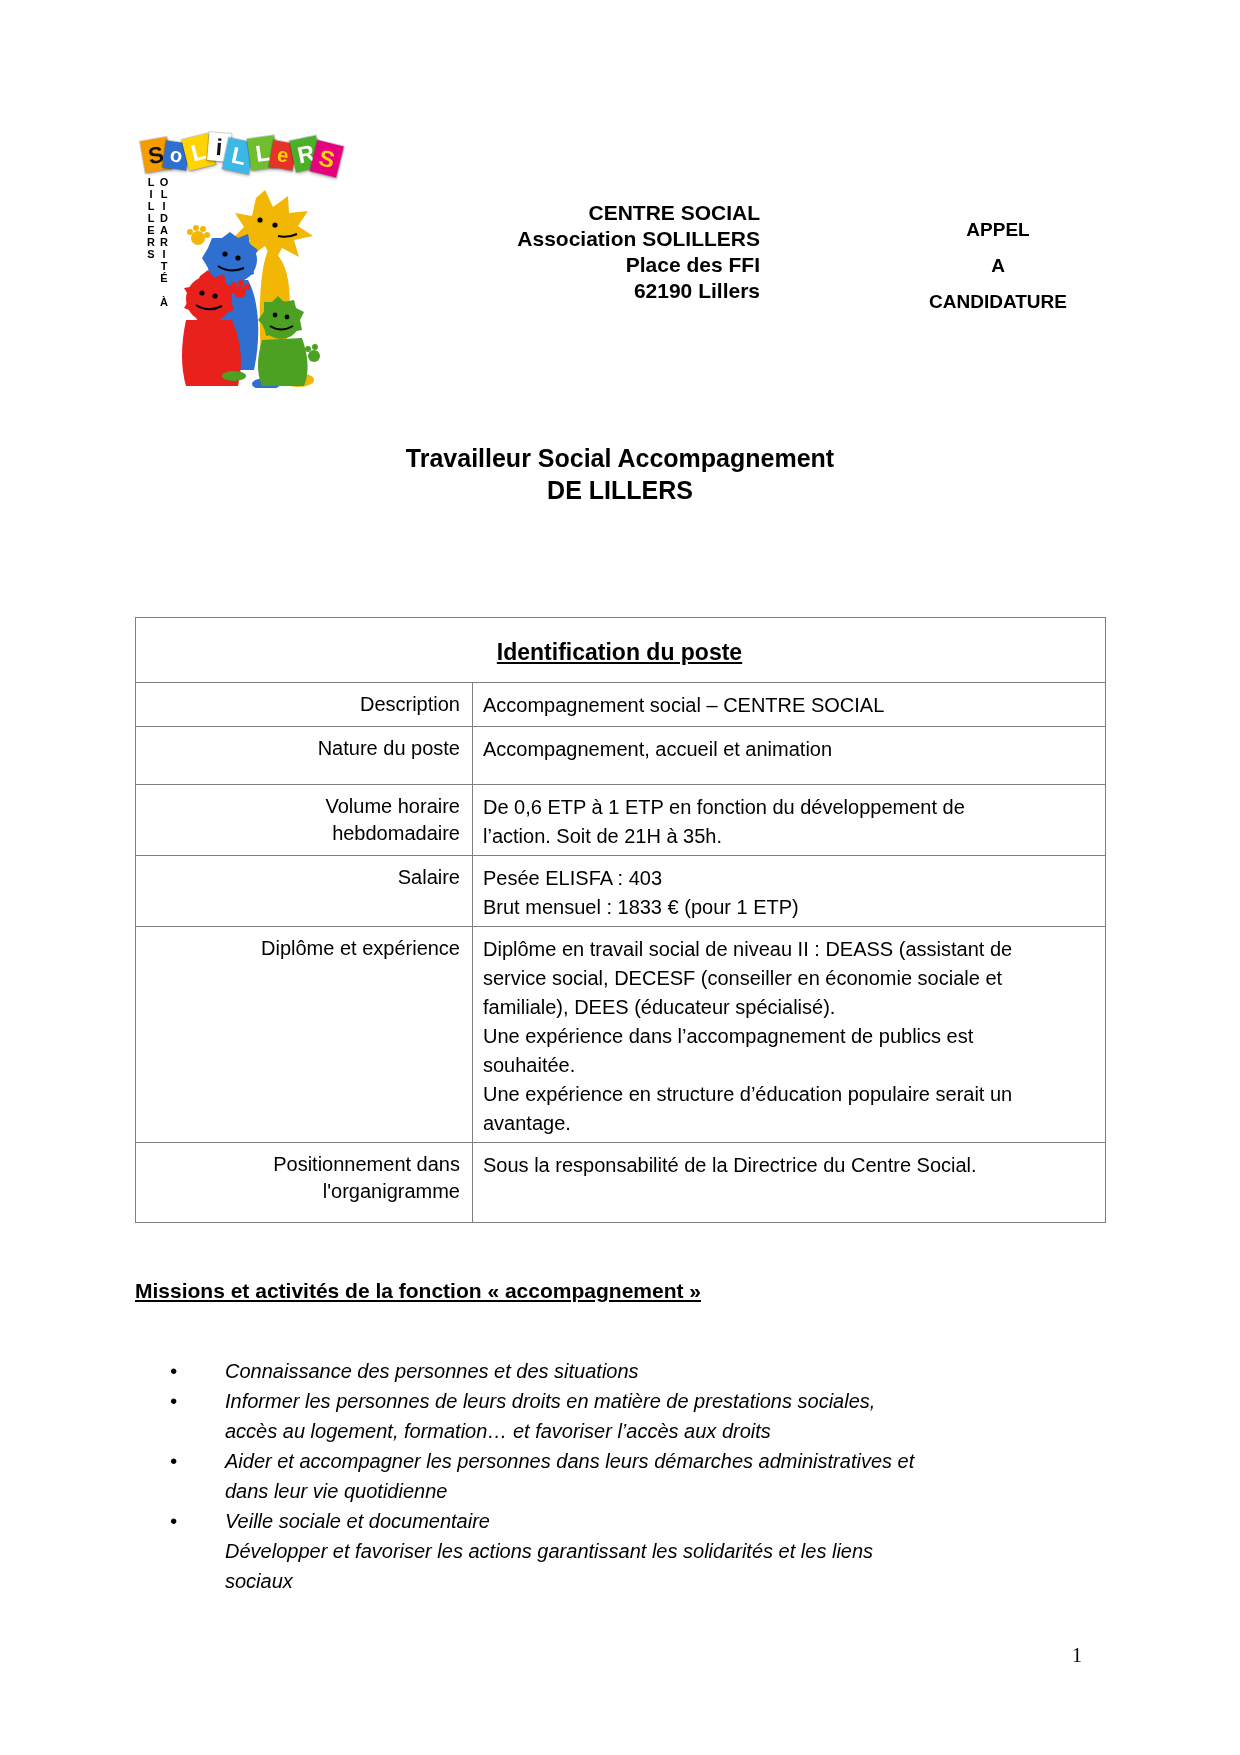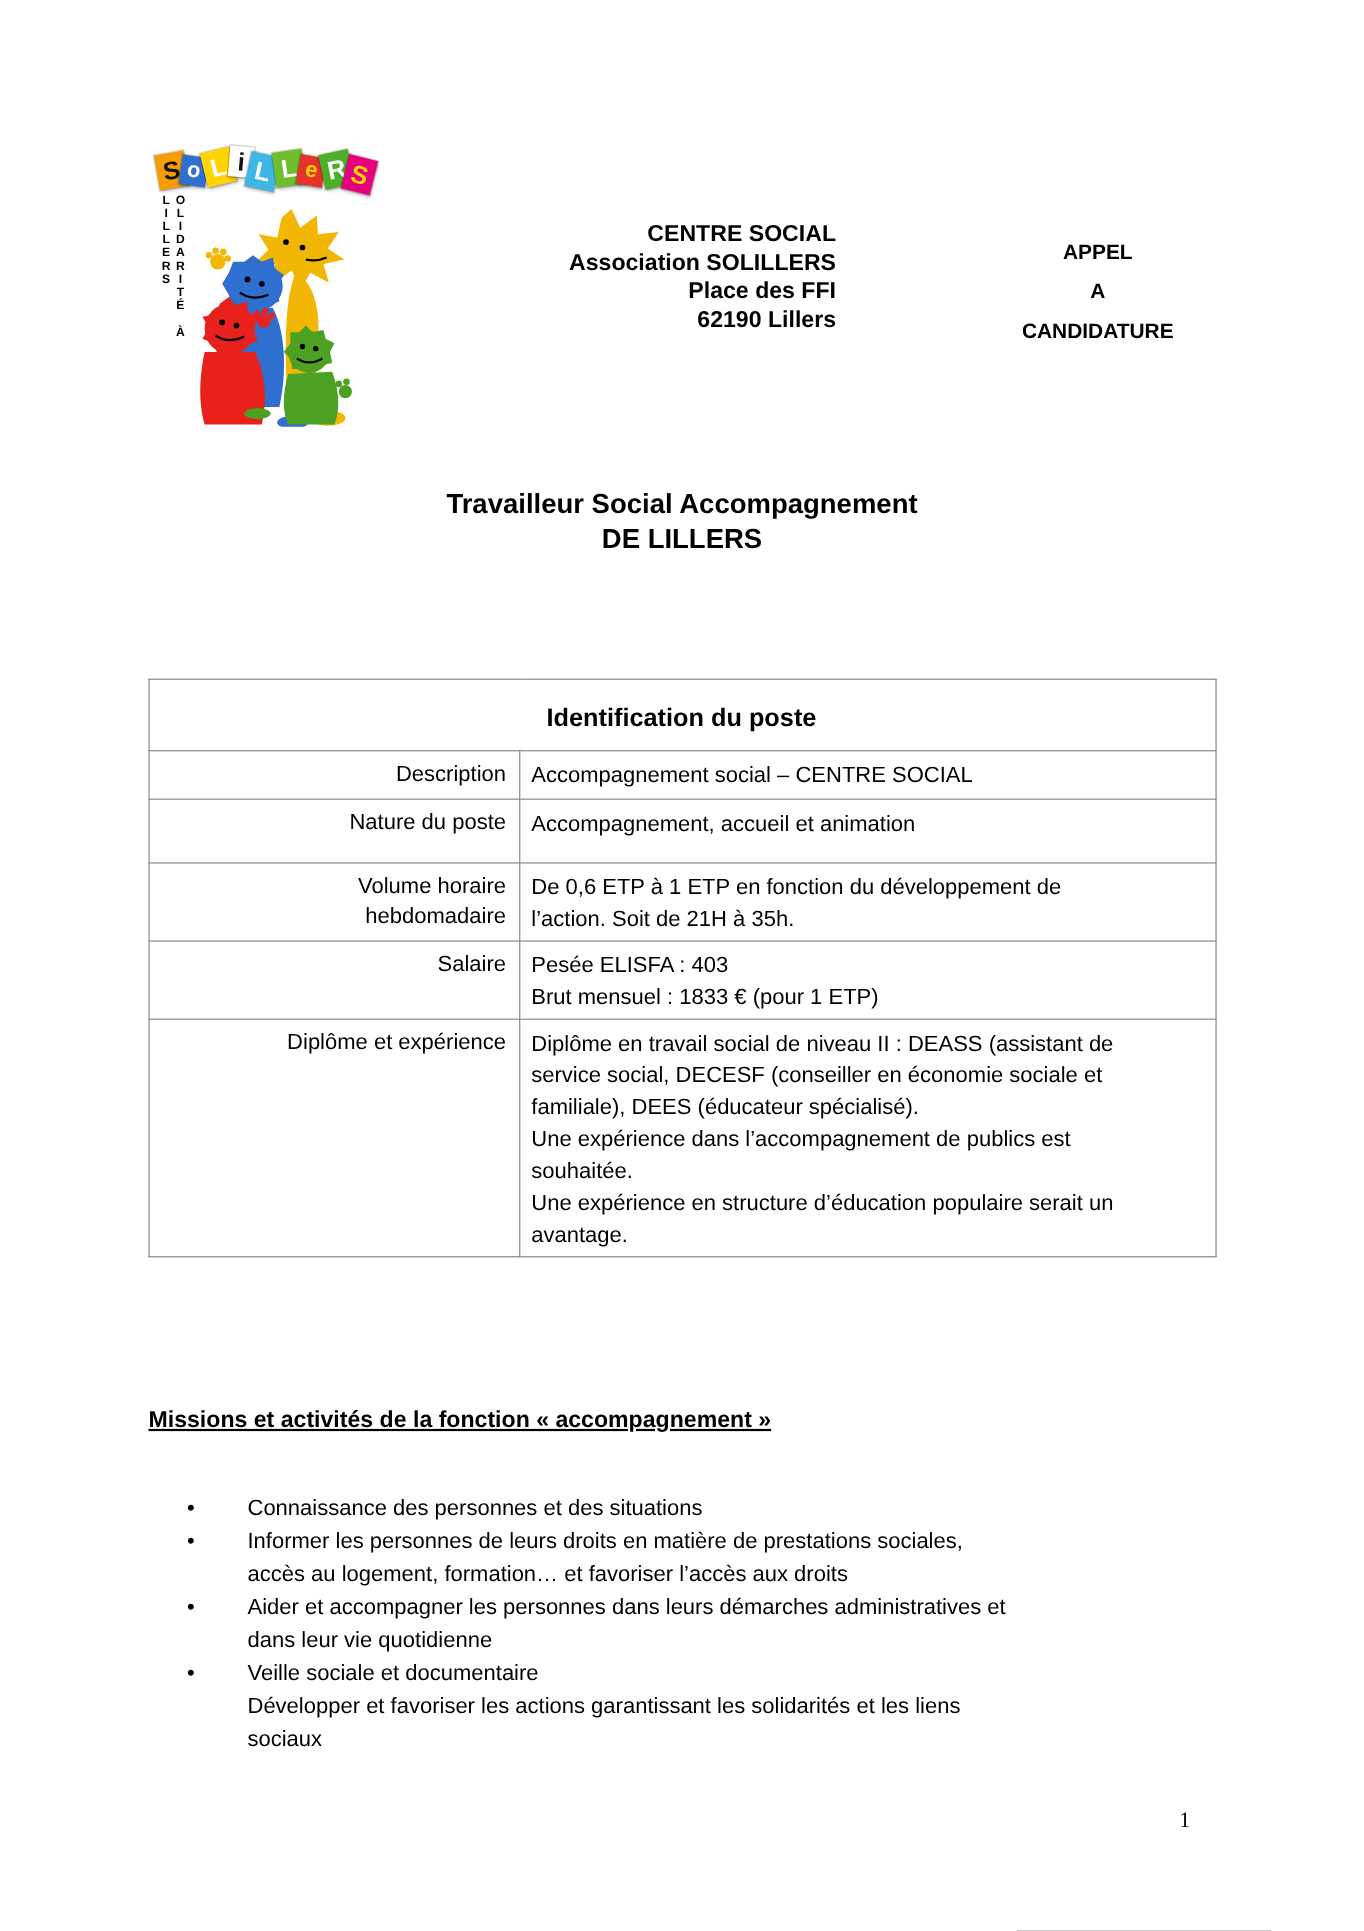--- a/index.html
+++ b/index.html
@@ -50,31 +50,31 @@
     border-collapse:collapse;font-size:20px;table-layout:fixed;
   }
   .idtable td,.idtable th{
     border:1px solid #7f7f7f;vertical-align:top;padding:8px 12px 4px 10px;
     overflow:hidden;
   }
   .idtable th.tabletitle{
     height:52px;text-align:center;vertical-align:middle;
     font-size:23px;font-weight:bold;
   }
-  .tabletitle span{margin-top:38px;}
+  .tabletitle span{text-decoration:underline;margin-top:38px;}
   .idtable .label{font-weight:normal;line-height:27px;text-align:right;}
   .idtable .value{line-height:29px;}
   
   .missions-heading{
     position:absolute;left:135px;top:1279px;
     font-size:21px;font-weight:bold;text-decoration:underline;
   }
   .bullets{
     position:absolute;left:168px;top:1356px;width:910px;margin:0;padding:0;
-    list-style:none;font-size:20px;line-height:30px;
+    list-style:none;font-size:20px;line-height:30px;font-style:italic;
   }
   .bullets li{position:relative;padding-left:57px;}
   .bullets li::before{content:"\2022";position:absolute;left:2px;top:0;}
   
   .page-number{
     position:absolute;left:1072px;top:1644px;
     font-family:"Liberation Serif",serif;font-size:20px;
   }
 </style>
 </head>
@@ -232,20 +232,29 @@
       <td class="value">
         <div>Diplôme en travail social de niveau II : DEASS (assistant de</div>
         <div>service social, DECESF (conseiller en économie sociale et</div>
         <div>familiale), DEES (éducateur spécialisé).</div>
         <div>Une expérience dans l’accompagnement de publics est</div>
         <div>souhaitée.</div>
         <div>Une expérience en structure d’éducation populaire serait un</div>
         <div>avantage.</div>
       </td>
     </tr>
+    <tr style="height:80px">
+      <td class="label">
+        <div>Positionnement dans</div>
+        <div>l'organigramme</div>
+      </td>
+      <td class="value">
+            <div>Sous la responsabilité de la Directrice du Centre Social.</div>
+          </td>
+    </tr>
   </tbody>
     </table>
 
   <div class="missions-heading">Missions et activités de la fonction « accompagnement »</div>
 
   <ul class="bullets">
     <li>
       <div>Connaissance des personnes et des situations</div>
     </li>
     <li>

